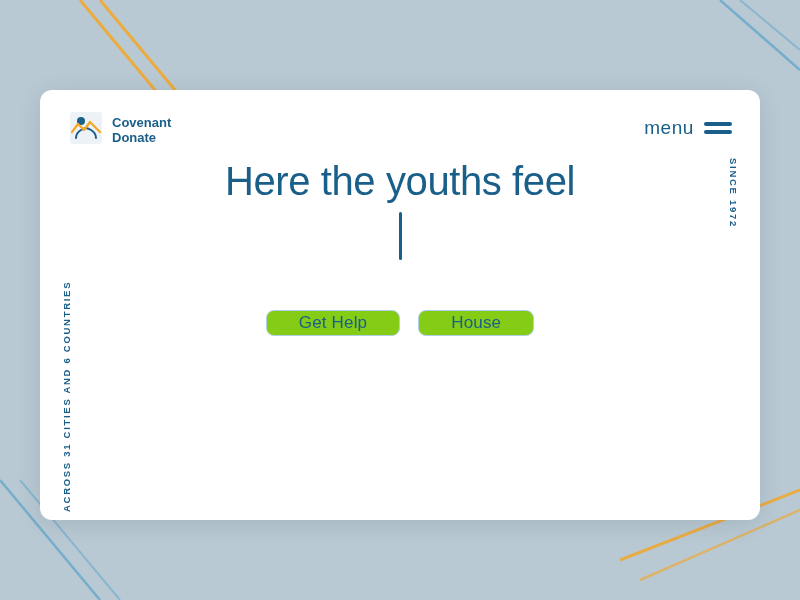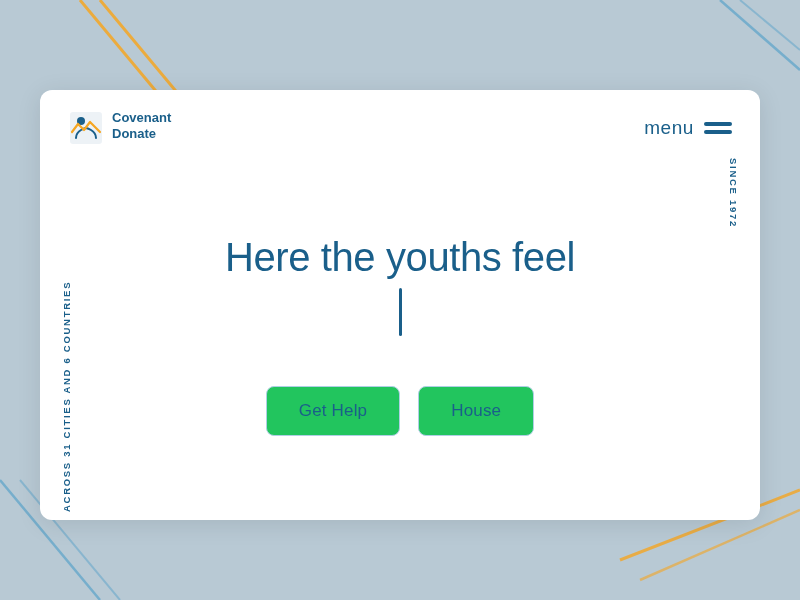--- a/index.html
+++ b/index.html
@@ -39,21 +39,21 @@
     
     .card-header {
       display: flex;
       align-items: center;
       justify-content: space-between;
       padding: 20px 28px 12px 28px;
     }
 
     .logo-area {
       display: flex;
-      align-items: flex-start;
+      align-items: flex-end;
       gap: 8px;
     }
 
     .logo-icon {
       width: 36px;
       height: 36px;
     }
 
     .logo-text {
       font-size: 13px;
@@ -141,21 +141,20 @@
     
     .main-content {
       position: absolute;
       left: 70px;
       right: 70px;
       top: 0;
       bottom: 0;
       display: flex;
       flex-direction: column;
       align-items: center;
-      justify-content: center;
       gap: 0;
     }
 
     .headline {
       font-size: 40px;
       font-weight: 300;
       color: #1a5f8a;
       text-align: center;
       line-height: 1.15;
       margin-bottom: 8px;
@@ -170,27 +169,27 @@
       border-radius: 2px;
     }
 
     .buttons-row {
       display: flex;
       gap: 18px;
       margin-top: 18px;
     }
 
     .btn {
-      padding: 14px 32px;
+      padding: 2px 32px;
       border-radius: 8px;
       font-size: 17px;
       font-weight: 400;
       cursor: pointer;
       border: 1.5px solid #b0cfe4;
-      background: #22c55e;
+      background: #84cc16;
       color: #1a5f8a;
       letter-spacing: 0.01em;
       transition: background 0.15s, color 0.15s;
     }
   </style>
 </head>
 <body>
 
 <svg class="bg-lines" viewBox="0 0 800 600" xmlns="http://www.w3.org/2000/svg">
 

